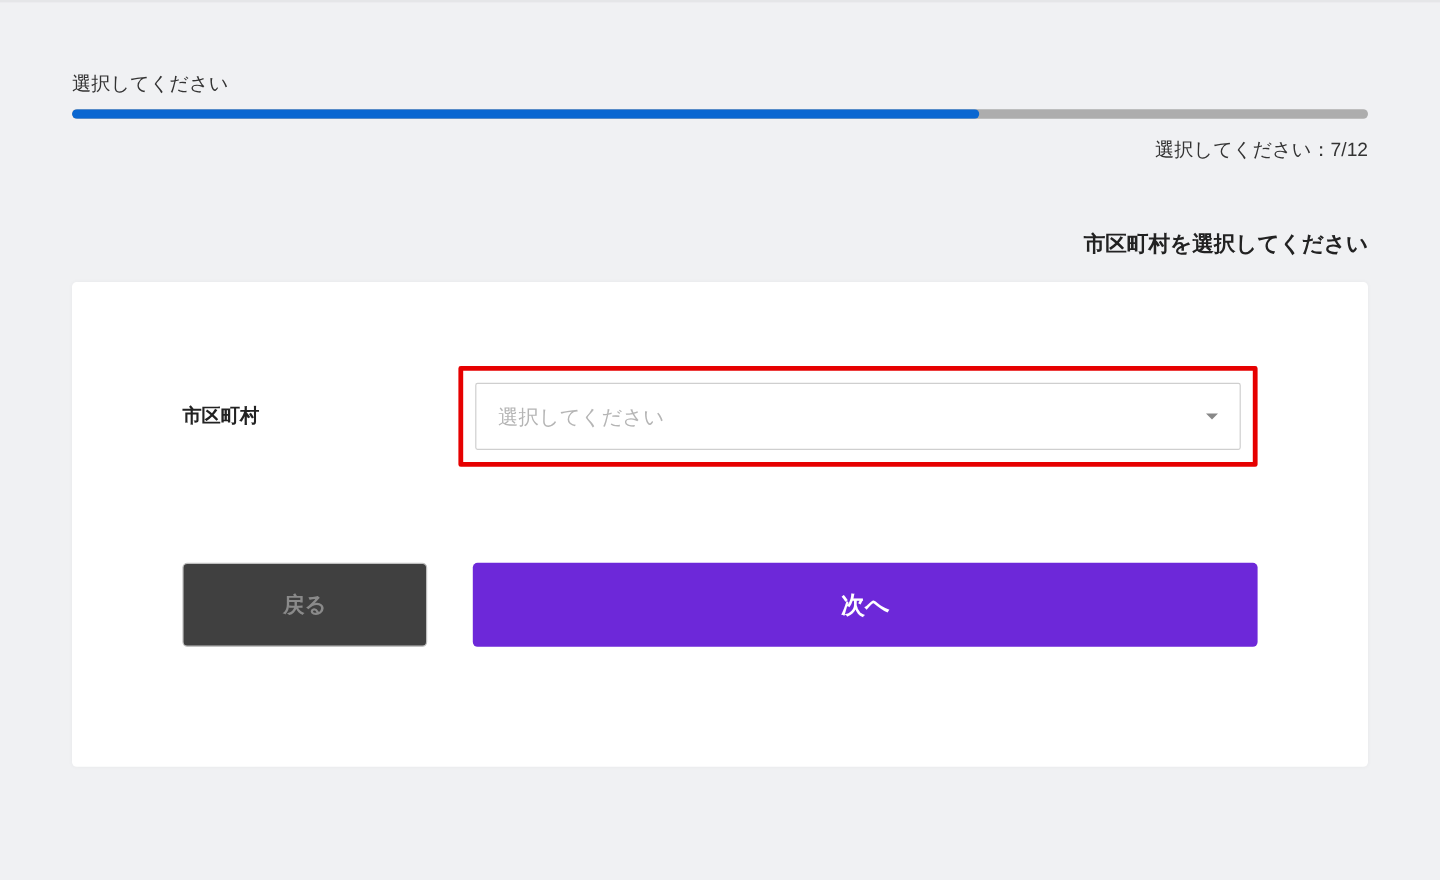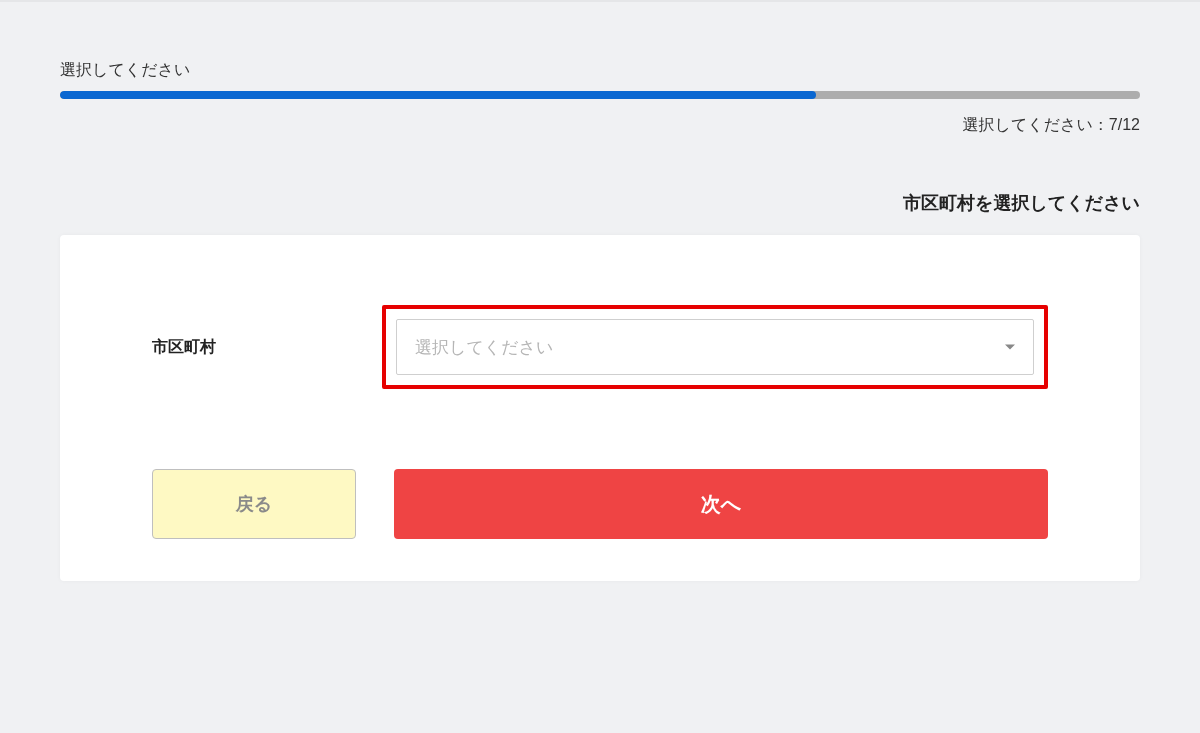--- a/index.html
+++ b/index.html
@@ -45,21 +45,21 @@
       font-weight: bold;
       color: #222;
       margin-top: 55px;
       margin-bottom: 20px;
       text-align: right;
     }
     .card {
       background: #fff;
       border-radius: 4px;
       box-shadow: 0 0 4px rgba(0,0,0,0.04);
-      padding: 70px 92px 42px 92px;
+      padding: 70px 92px 100px 92px;
     }
     .form-row {
       display: flex;
       align-items: center;
       margin-bottom: 80px;
     }
     .field-label {
       width: 230px;
       font-weight: bold;
       font-size: 16px;
@@ -96,34 +96,34 @@
       border-top: 5px solid #888;
     }
     .btn-row {
       display: flex;
       gap: 38px;
     }
     .btn-back {
       width: 204px;
       height: 70px;
       border: 1px solid #bfbfbf;
-      background: #fef9c3;
+      background: #404040;
       border-radius: 4px;
       color: #8a8a8a;
       font-size: 18px;
       font-weight: bold;
       display: flex;
       align-items: center;
       justify-content: center;
       cursor: pointer;
     }
     .btn-next {
       flex: 1;
       height: 70px;
-      background: #ef4444;
+      background: #6d28d9;
       border-radius: 4px;
       color: #fff;
       font-size: 20px;
       font-weight: bold;
       display: flex;
       align-items: center;
       justify-content: center;
       cursor: pointer;
       border: none;
     }

